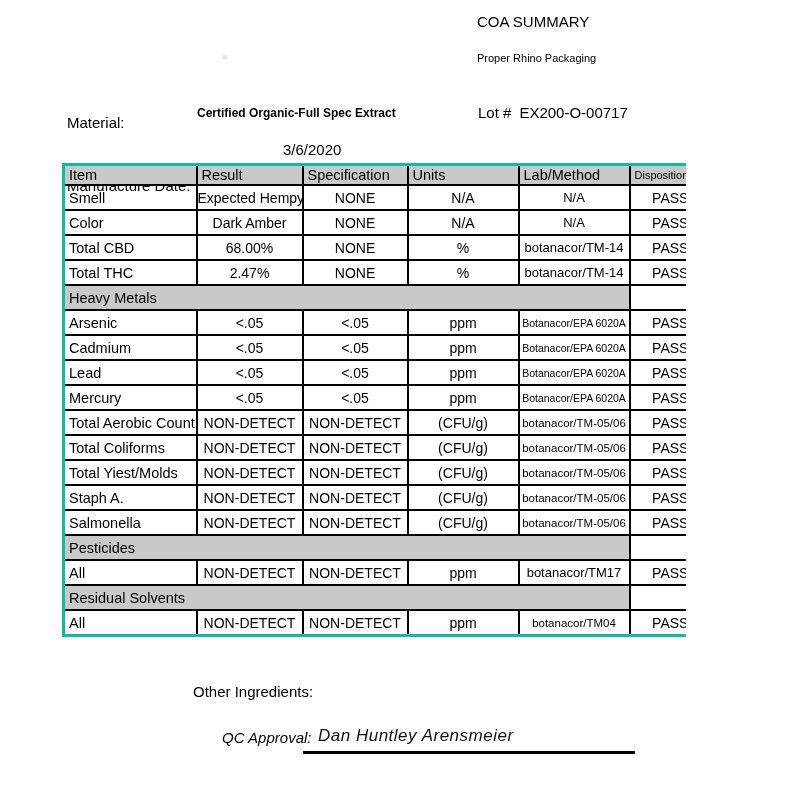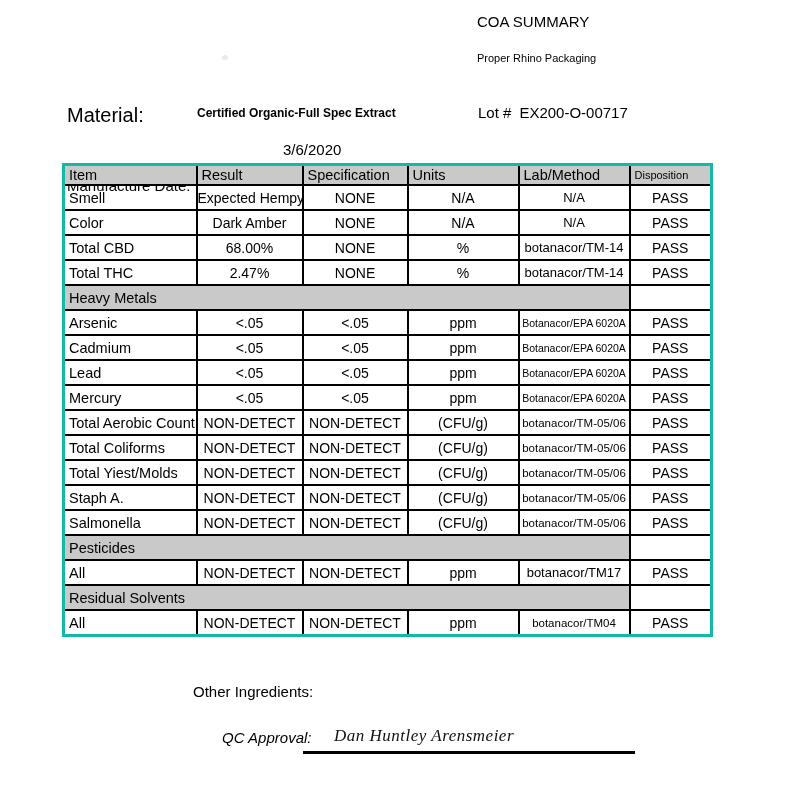--- a/index.html
+++ b/index.html
@@ -1,32 +1,31 @@
 <!DOCTYPE html>
 <html style="--header-gray: #c9c9c9;"><head>
 <meta charset="utf-8">
 <style>
   html, body { margin:0; padding:0; background:#ffffff; }
   .page {
     position:relative; width:686px; height:800px; background:#ffffff;
     font-family:"Liberation Sans", sans-serif; color:#000;
     overflow:hidden;
-    padding-left:28px;
   }
   
   .doc-title-block { position:absolute; left:477px; top:13px; line-height:1.25; }
   .doc-title { font-size:15px; }
   .doc-subtitle { font-size:11px; margin-top:20px; }
 
   
   .artifact { position:absolute; left:222px; top:55px; width:6px; height:5px;
               background:#dcead8; border-radius:50%; opacity:.8; }
 
   
-  .material-label { position:absolute; left:67px; top:104px; font-size:20px; }
+  .material-label { position:absolute; left:67px; top:114px; font-size:15px; }
   .material-value { position:absolute; left:197px; top:106px; font-size:12px; font-weight:bold; }
   .lot-block { position:absolute; left:478px; top:104px; font-size:15px; }
   .lot-block .lot-value { margin-left:8px; }
   .mfg-label { position:absolute; left:67px; top:141px; font-size:15px;margin-top:36px; }
   .mfg-value { position:absolute; left:283px; top:141px; font-size:15px; }
 
   
   table.results {
     position:absolute; left:62px; top:163px; width:648px;
     border-collapse:collapse; table-layout:fixed;
@@ -52,22 +51,22 @@
     text-align:left; padding-left:4px; font-size:14.5px;
   }
   table.results td.disp-empty { background:#ffffff; }
 
   
   .other-label { position:absolute; left:193px; top:683px; font-size:15px; }
   .qc-label    { position:absolute; left:222px; top:729px; font-size:15px;font-style:italic; }
   .sig-line    { position:absolute; left:303px; top:723px; width:332px; height:28px;
                  border-bottom:3px solid #000; }
   .sig-text    { position:absolute; left:318px; top:726px;
-                 font-family:Liberation Serif, serif; font-style:italic;
-                 font-size:17px; letter-spacing:.5px; color:#111;margin-left:16px; }
+                 font-family:Liberation Sans, sans-serif; font-style:italic;
+                 font-size:17px; letter-spacing:.5px; color:#111; }
 </style>
 </head>
 <body>
 
 <div class="page">
 
   <div class="doc-title-block">
     <div class="doc-title">COA SUMMARY</div>
     <div class="doc-subtitle">Proper Rhino Packaging</div>
   </div>

